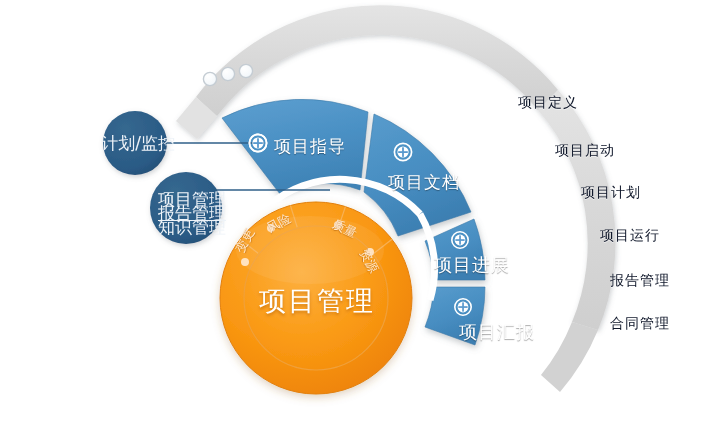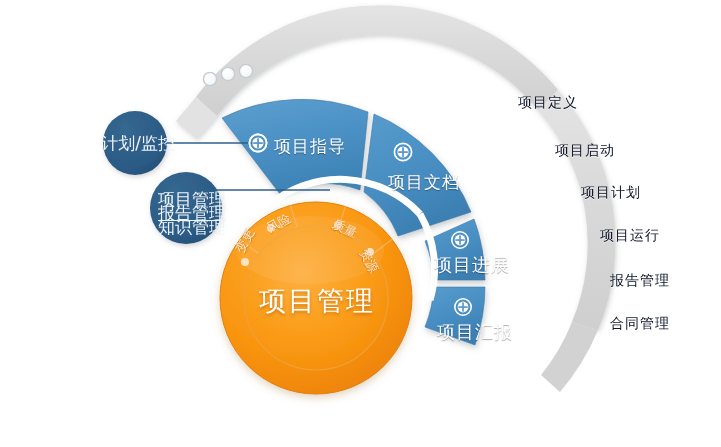--- a/index.html
+++ b/index.html
@@ -232,21 +232,21 @@
       <circle cx="370" cy="252" r="4"></circle>
     </g>
   </svg>
 
   <div class="seg-label" style="left:274px;top:135px;">项目指导</div>
 
   <div class="seg-label" style="left:388px;top:171px;">项目文档</div>
 
   <div class="seg-label small" style="left:434px;top:253px;">项目进展</div>
 
-  <div class="seg-label small" style="left:437px;top:320px;">项目汇报</div>
+  <div class="seg-label small" style="left:459px;top:320px;">项目汇报</div>
 
   <div class="bubble-text" style="left:95px;top:136px;width:80px;">计划/监控</div>
 
   <div class="bubble-text" style="left:146px;top:192px;width:80px;">项目管理</div>
   <div class="bubble-text" style="left:146px;top:206px;width:80px;text-decoration:underline;">报告管理</div>
   <div class="bubble-text" style="left:146px;top:220px;width:80px;">知识管理</div>
 
   <div class="center-text" style="left:259px;top:283px;">项目管理</div>
 
   <div class="ring-lab" style="left:232px;top:248px;transform:rotate(-62deg);transform-origin:0 0;">变更</div>

